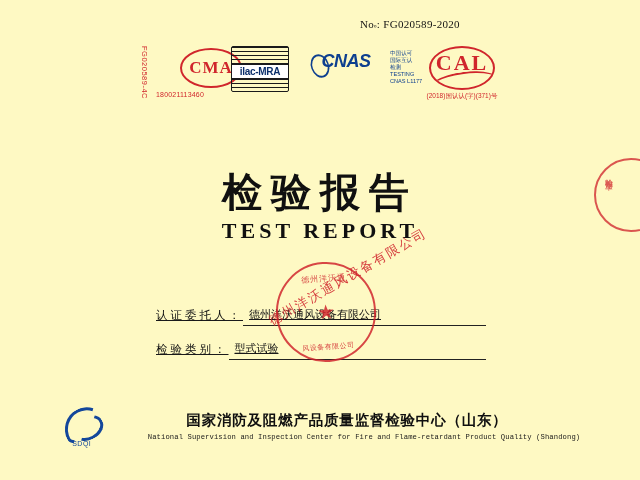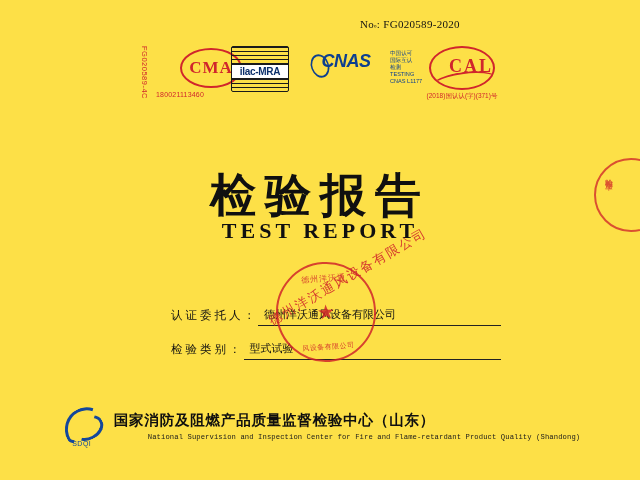--- a/index.html
+++ b/index.html
@@ -12,21 +12,21 @@
     height: 480px;
     overflow: hidden;
     font-family: "Liberation Serif", serif;
     color: #1a1a1a;
     position: relative;
   }
   .page {
     position: relative;
     width: 640px;
     height: 480px;
-    background: #fde047;
+    background: #fef9c3;
   }
 
   
   .report-no {
     position: absolute;
     top: 18px;
     left: 360px;
     font-size: 11px;
     letter-spacing: .3px;
     color: #111;
@@ -178,25 +178,25 @@
     height: 44px;
     border: 2.5px solid #d0262c;
     border-radius: 50%;
     box-sizing: border-box;
     position: relative;
     margin: 0 auto;
     overflow: hidden;
   }
   .cal .oval .letters {
     position: absolute;
-    left: 0; right: 0; top: 8px;
-    text-align: right;
+    left: 0; right: 0; top: 2px;
+    text-align: center;
     color: #d0262c;
     font-weight: bold;
-    font-size: 18px;
+    font-size: 22px;
     letter-spacing: 2px;
     font-family: "Liberation Serif", serif;
   }
   .cal .oval .swoosh {
     position: absolute;
     left: -6px;
     top: 24px;
     width: 78px;
     height: 30px;
     border-top: 2px solid #d0262c;
@@ -211,21 +211,21 @@
     font-family: "Liberation Sans", sans-serif;
   }
 
   
   .title-cn {
     position: absolute;
     top: 165px;
     left: 0;
     width: 640px;
     text-align: center;
-    font-size: 46px;
+    font-size: 40px;
     font-weight: bold;
     letter-spacing: 9px;
     color: #101010;
     font-family: "DejaVu Sans", sans-serif;
   }
   .title-en {
     position: absolute;
     top: 218px;
     left: 0;
     width: 640px;
@@ -234,22 +234,23 @@
     font-weight: bold;
     letter-spacing: 4px;
     color: #101010;
     font-family: "Liberation Serif", serif;
   }
 
   
   .fields {
     position: absolute;
     top: 292px;
-    left: 171px;
+    left: 156px;
     width: 330px;
+    text-decoration: underline;
   }
   .field-row {
     position: relative;
     height: 34px;
     display: flex;
     align-items: flex-end;
   }
   .field-label {
     font-size: 11.5px;
     letter-spacing: 3px;
@@ -386,21 +387,21 @@
     left: 0;
     bottom: -1px;
     width: 44px;
     text-align: center;
     font-size: 7px;
     color: #13479b;
     letter-spacing: .5px;
     font-family: "Liberation Sans", sans-serif;
   }
   .footer .ftext {
-    text-align: left;
+    text-align: center;
   }
   .footer .fcn {
     font-size: 14.5px;
     font-weight: bold;
     letter-spacing: .8px;
     color: #0f0f0f;
     font-family: "DejaVu Sans", sans-serif;
   }
   .footer .fen {
     margin-top: 3px;

